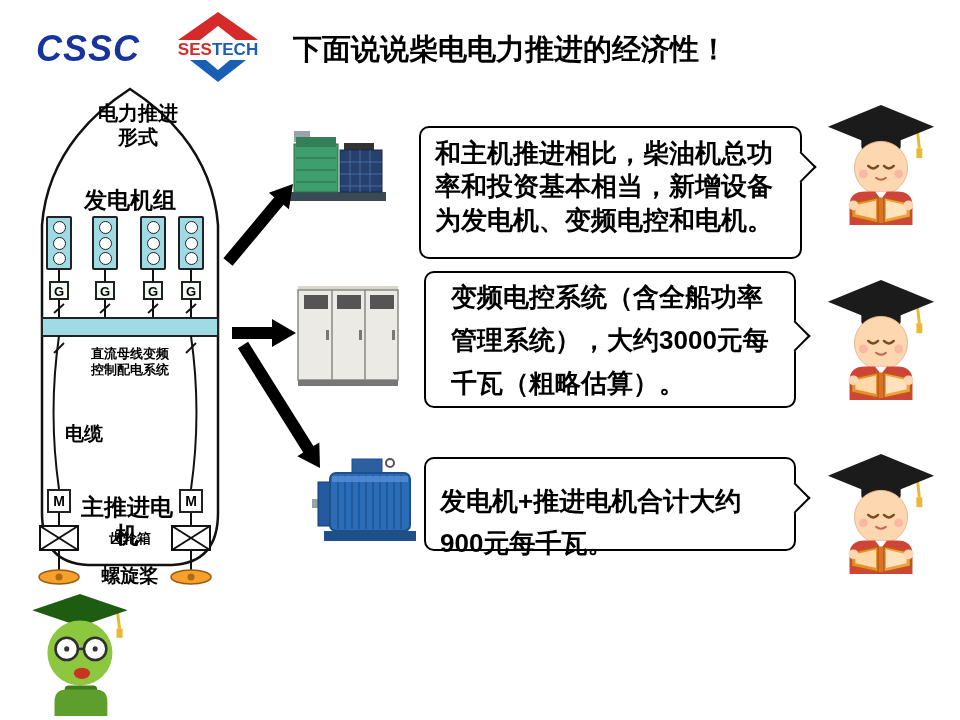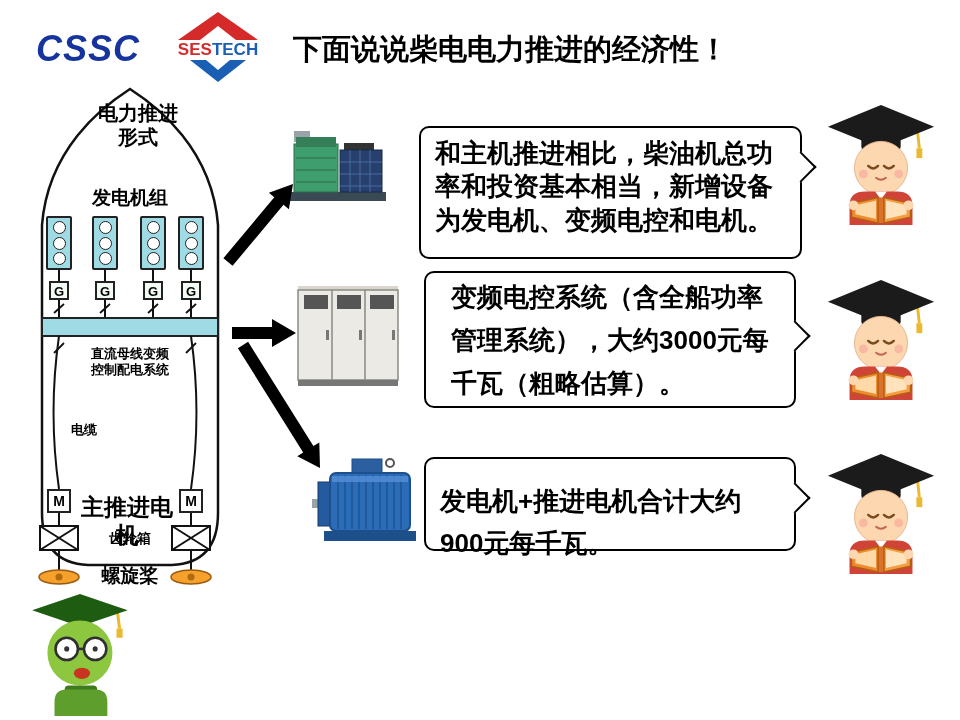--- a/index.html
+++ b/index.html
@@ -11,23 +11,23 @@
         color:#16339e;letter-spacing:1px;}
   .sestech{position:absolute;left:172px;top:10px;width:92px;height:78px;}
   .title{position:absolute;left:293px;top:30px;font-size:29px;font-weight:bold;white-space:nowrap;}
 
   
   .ship{position:absolute;left:30px;top:85px;width:200px;height:518px;z-index:2;}
   .ship svg.base{position:absolute;left:0;top:0;}
   .ship .lbl{position:absolute;font-weight:bold;text-align:center;line-height:1.22;}
   .pre{white-space:pre-line;}
   .lbl-propulsion{top:16px;left:8px;width:200px;font-size:20px;}
-  .lbl-gensets{top:101px;left:0;width:200px;font-size:19px;}
+  .lbl-gensets{top:101px;left:0;width:200px;font-size:23px;}
   .lbl-bus{top:261px;left:0;width:200px;font-size:13px;}
-  .lbl-cable{top:337px;left:24px;width:60px;font-size:13px;}
+  .lbl-cable{top:337px;left:24px;width:60px;font-size:19px;}
   .lbl-motor{top:408px;left:44px;width:106px;font-size:23px;}
   .lbl-gearbox{top:445px;left:56px;width:88px;font-size:14px;}
   .lbl-prop{top:479px;left:56px;width:88px;font-size:19px;}
   .gen{position:absolute;top:131px;width:26px;height:54px;background:#9edbe4;border:2px solid #222;
        border-radius:2px;box-sizing:border-box;display:flex;flex-direction:column;align-items:center;
        justify-content:space-evenly;}
   .gen .c{width:13px;height:13px;border-radius:50%;background:#fff;border:1.5px solid #222;box-sizing:border-box;}
   .g1{left:16px}.g2{left:62px}.g3{left:110px}.g4{left:148px}
   .gbadge{position:absolute;top:196px;width:20px;height:19px;line-height:18px;border:2px solid #222;
           background:#f2fbf4;font-size:13px;font-weight:bold;text-align:center;box-sizing:border-box;}

